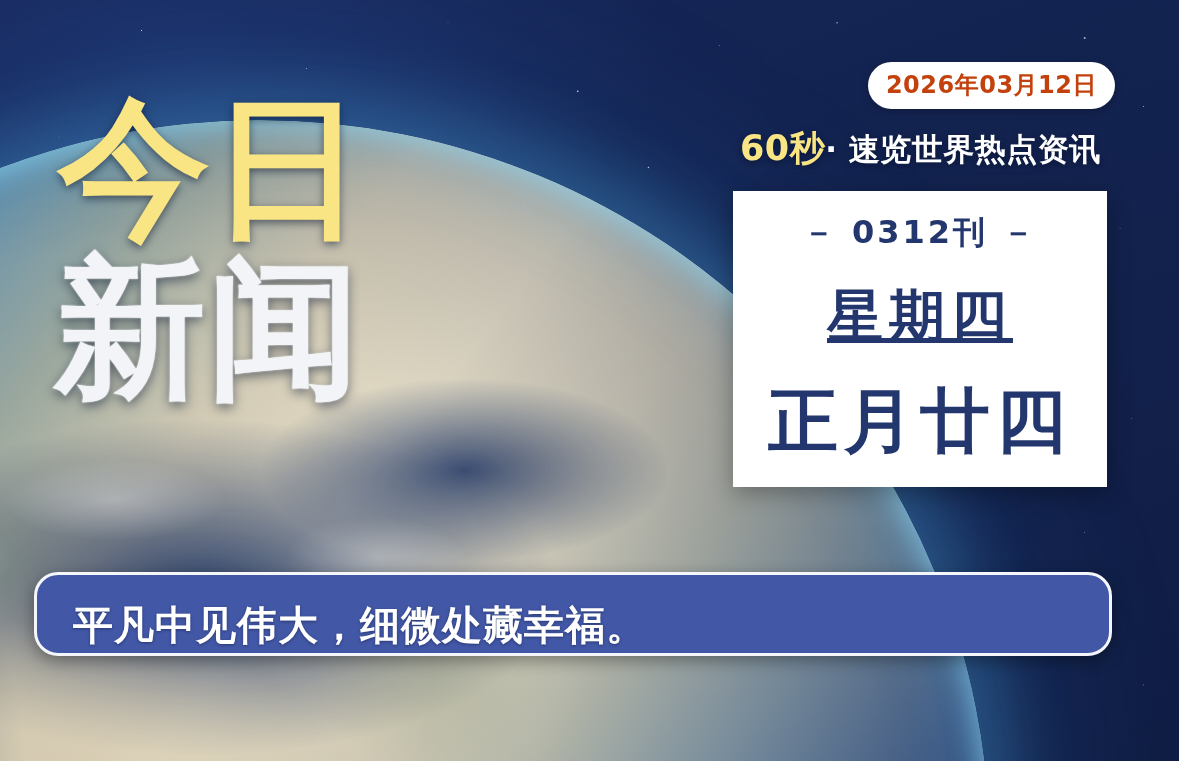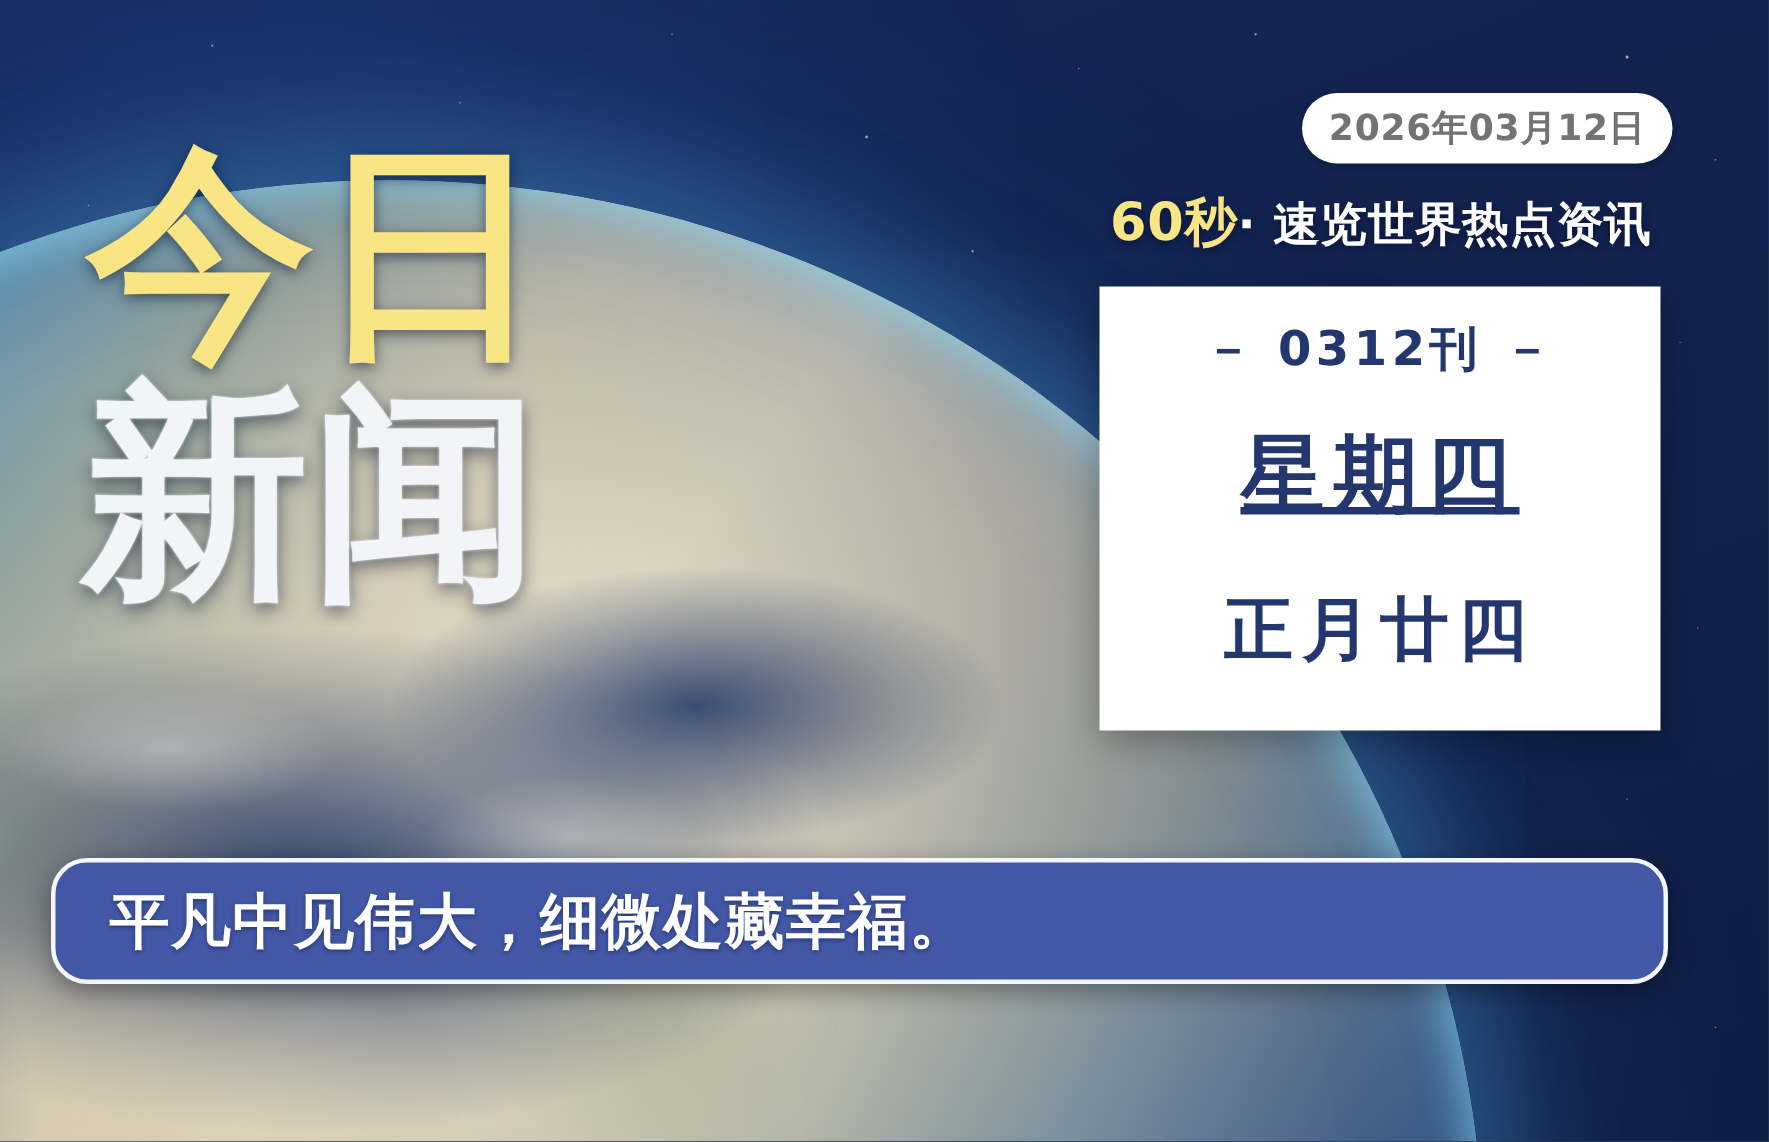--- a/index.html
+++ b/index.html
@@ -177,21 +177,21 @@
     text-shadow:0 0 2px rgba(255,255,255,.9),
                 0 4px 12px rgba(6,18,46,.55);
   }
 
   
   .date-badge{
     position:absolute;
     right:64px; top:62px;
     z-index:7;
     background:#ffffff;
-    color:#737373;
+    color:#c2410c;
     font-size:24px;
     font-weight:700;
     letter-spacing:.5px;
     padding:7px 18px 8px;
     border-radius:999px;
     white-space:nowrap;
     font-family:"DejaVu Sans","Liberation Sans",sans-serif;
     box-shadow:0 2px 8px rgba(0,0,0,.25);
   }
 
@@ -237,38 +237,38 @@
     color:#23376e;
     font-size:56px;
     font-weight:700;
     letter-spacing:6px;
     margin-top:24px;
     white-space:nowrap;
     text-decoration:underline;
   }
   .lunar{
     color:#23376e;
-    font-size:46px;
+    font-size:70px;
     font-weight:700;
     letter-spacing:6px;
-    margin-top:34px;
+    margin-top:20px;
     white-space:nowrap;
   }
 
   
   .quote-bar{
     position:absolute;
     left:34px; top:572px;
     width:1078px; height:84px;
     z-index:7;
     background:#4257a6;
     border:3px solid #f4f6fb;
     border-radius:24px;
     display:flex;
-    align-items:center;
+    align-items:flex-end;
     box-shadow:0 5px 16px rgba(0,0,0,.35);
   }
   .quote-text{
     color:#ffffff;
     font-size:40px;
     font-weight:700;
     letter-spacing:1px;
     margin-left:36px;
     white-space:nowrap;
     font-family:"DejaVu Sans","Liberation Sans",sans-serif;

